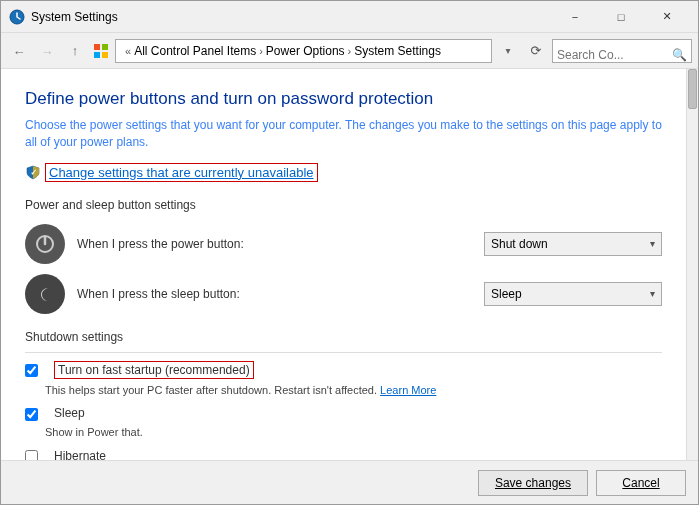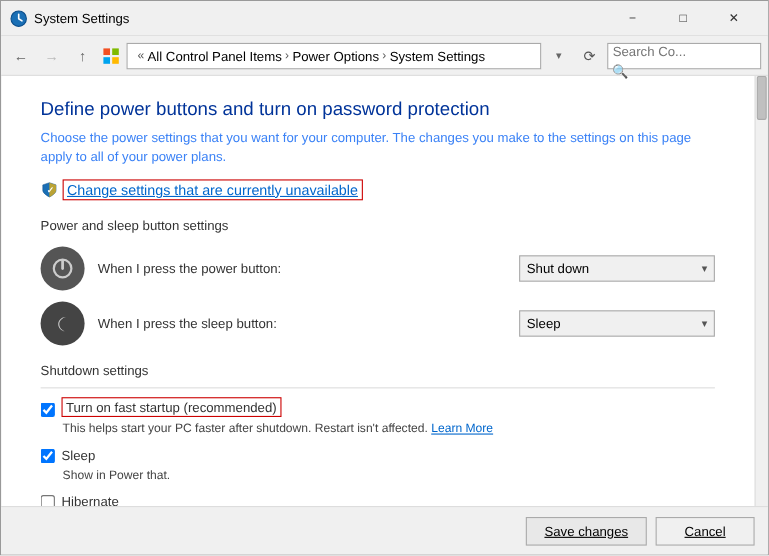--- a/index.html
+++ b/index.html
@@ -118,43 +118,42 @@
       align-items: center;
       justify-content: center;
       font-size: 13px;
       color: #555;
     }
     .search-bar {
       width: 140px;
       height: 24px;
       border: 1px solid #aaa;
       display: flex;
-      align-items: flex-start;
+      align-items: flex-end;
       background: #fff;
       padding: 0 4px;
       gap: 4px;
-      flex-direction: column;
     }
     .search-input {
       border: none;
       outline: none;
       font-size: 12px;
       color: #999;
       width: 100%;
       background: transparent;
     }
     
     .window-body {
       display: flex;
       flex: 1;
       overflow: hidden;
     }
     .content-area {
       flex: 1;
-      padding: 20px 36px;
+      padding: 20px 24px;
       overflow-y: auto;
       overflow-x: hidden;
     }
     .scrollbar-track {
       width: 12px;
       background: #f0f0f0;
       border-left: 1px solid #ddd;
       position: relative;
       flex-shrink: 0;
     }
@@ -258,23 +257,23 @@
       color: #333;
       margin-bottom: 8px;
     }
     .divider {
       border: none;
       border-top: 1px solid #ddd;
       margin-bottom: 8px;
     }
     .checkbox-row {
       display: flex;
-      align-items: flex-end;
+      align-items: center;
       margin-bottom: 4px;
-      gap: 6px;
+      gap: 16px;
     }
     .checkbox-row input[type="checkbox"] {
       margin-top: 2px;
       flex-shrink: 0;
     }
     .checkbox-label {
       font-size: 12px;
       color: #333;
     }
     .checkbox-label.highlighted {

